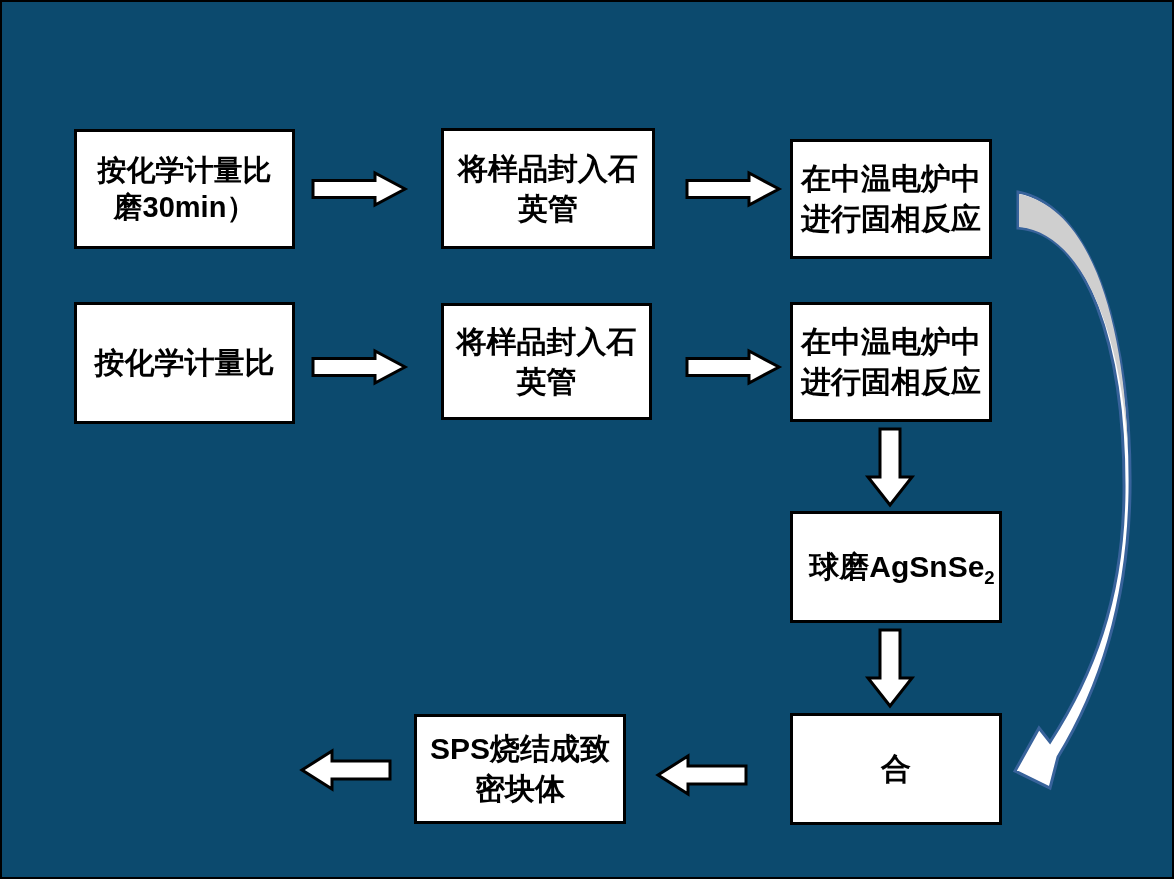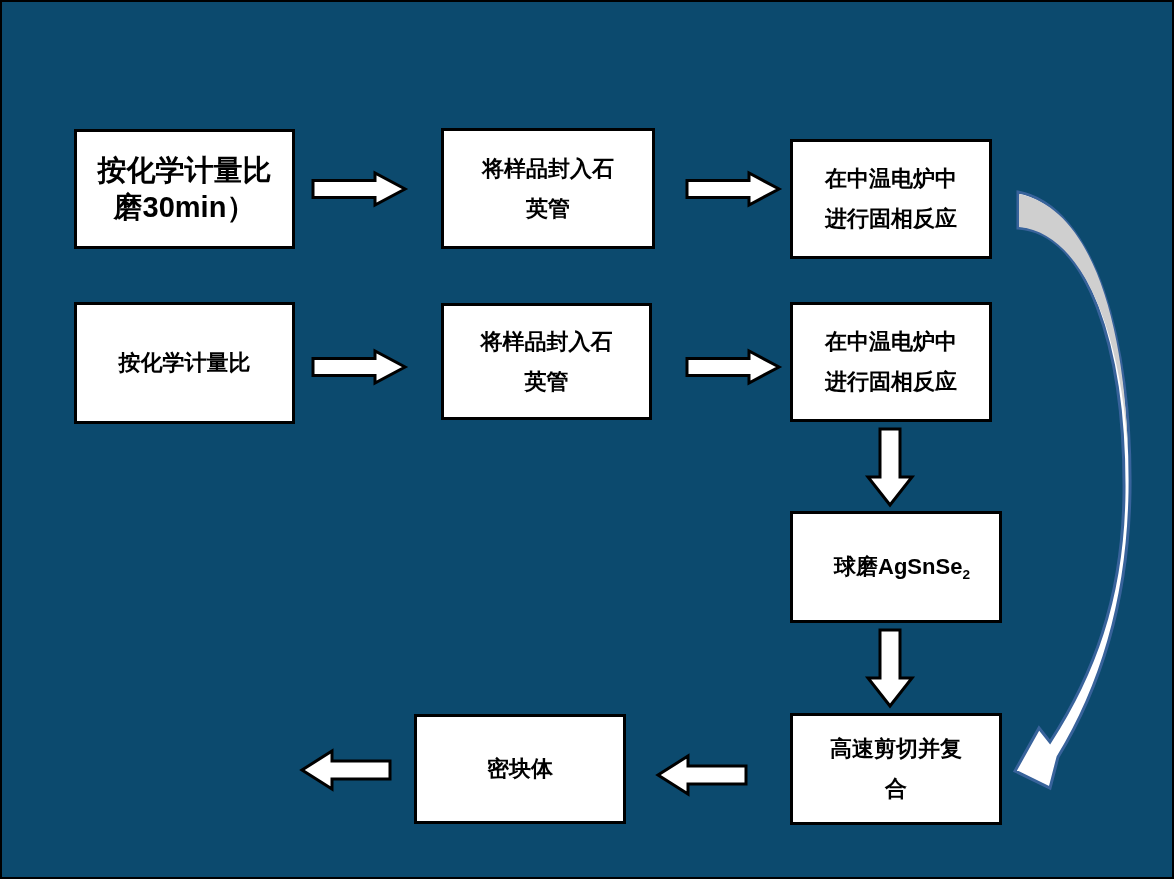--- a/index.html
+++ b/index.html
@@ -17,21 +17,21 @@
     box-sizing:border-box;
     border:3px solid #000;
     background:#fff;
     display:flex;
     flex-direction:column;
     align-items:center;
     justify-content:center;
     text-align:center;
     color:#000;
     font-weight:bold;
-    font-size:22px;
+    font-size:30px;
     line-height:40px;
     white-space:nowrap;
   }
   .fbox.tight{font-size:29px;line-height:37px;}
   .latin-serif{font-family:"Liberation Serif","DejaVu Serif",serif;font-weight:normal;}
   .strong-sans{font-family:"Liberation Sans","DejaVu Sans",sans-serif;font-weight:bold;margin-top:21px;}
   .fbox sub{font-size:0.62em;line-height:0;}
   #arrow-layer{position:absolute;left:0;top:0;pointer-events:none;}
   .blockarrow{fill:#ffffff;stroke:#000000;stroke-width:3;stroke-linejoin:miter;}
 </style>
@@ -67,25 +67,25 @@
   <div class="fbox" style="left:788px;top:300px;width:202px;height:120px;">
     <span>在中温电炉中</span>
     <span>进行固相反应</span>
   </div>
 
   <div class="fbox" style="left:788px;top:509px;width:212px;height:112px;padding-left:12px;">
     <span><span>球磨</span><span class="strong-sans">AgSnSe</span><sub class="strong-sans">2</sub></span>
   </div>
 
   <div class="fbox" style="left:788px;top:711px;width:212px;height:112px;">
-    <span>高速剪切并复</span>
     <span>合</span>
   </div>
 
   <div class="fbox" style="left:412px;top:712px;width:212px;height:110px;">
+    <span><span class="strong-sans">SPS</span><span>烧结成致</span></span>
     <span>密块体</span>
   </div>
 
 
   <svg id="arrow-layer" width="1174" height="879" viewBox="0 0 1174 879">
 
     <polygon class="blockarrow" points="311,178.5 373,178.5 373,171 403,187 373,203 373,195.5 311,195.5"></polygon>
     <polygon class="blockarrow" points="685,178.5 747,178.5 747,171 777,187 747,203 747,195.5 685,195.5"></polygon>
     <polygon class="blockarrow" points="311,356.5 373,356.5 373,349 403,365 373,381 373,373.5 311,373.5"></polygon>
     <polygon class="blockarrow" points="685,356.5 747,356.5 747,349 777,365 747,381 747,373.5 685,373.5"></polygon>

